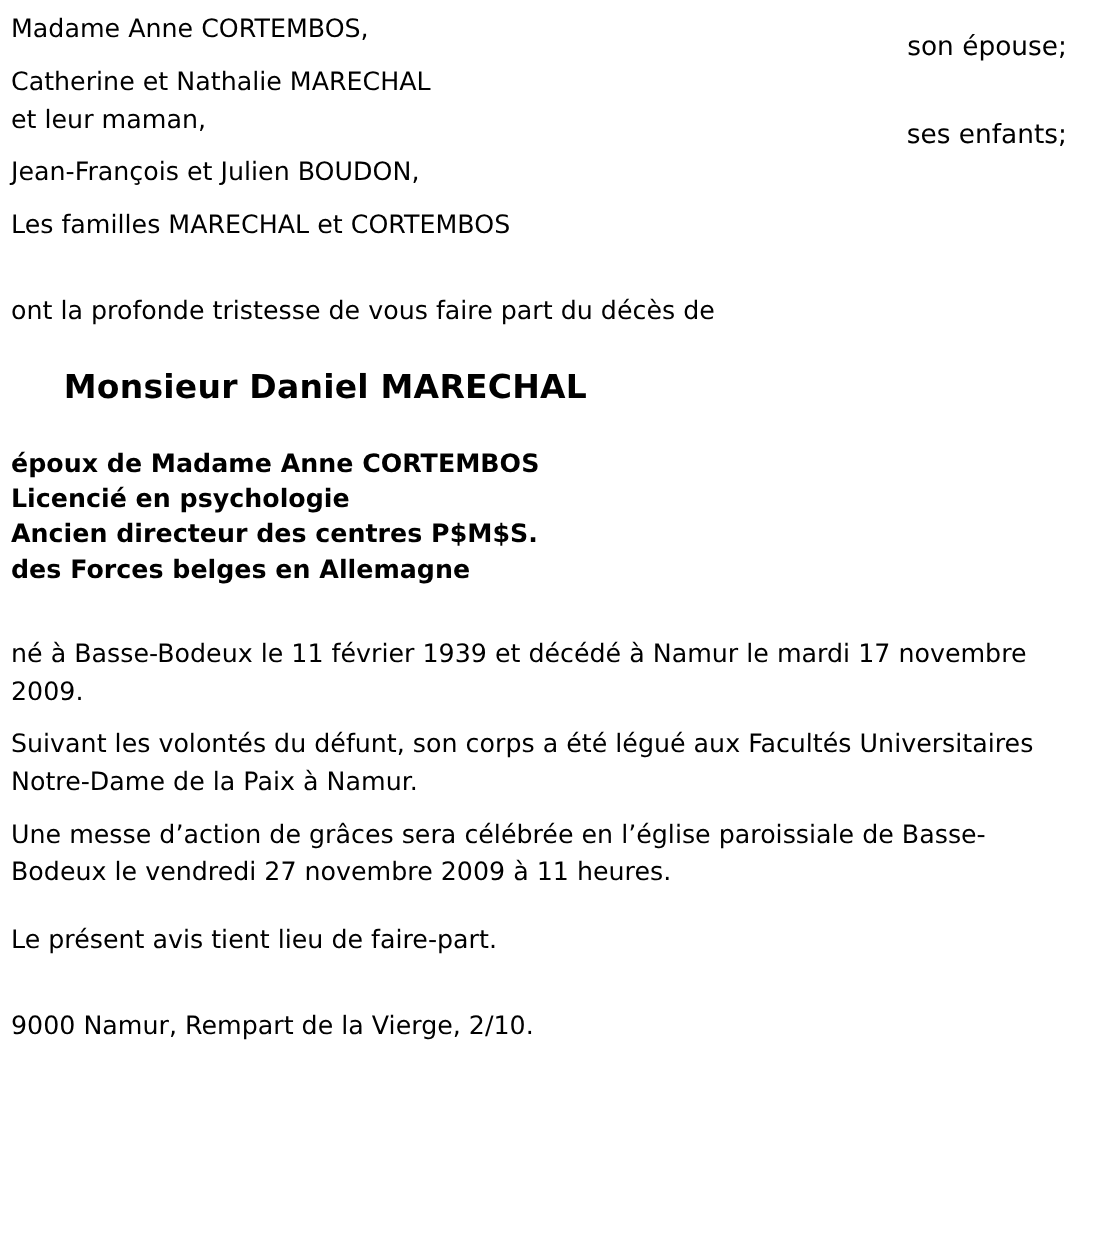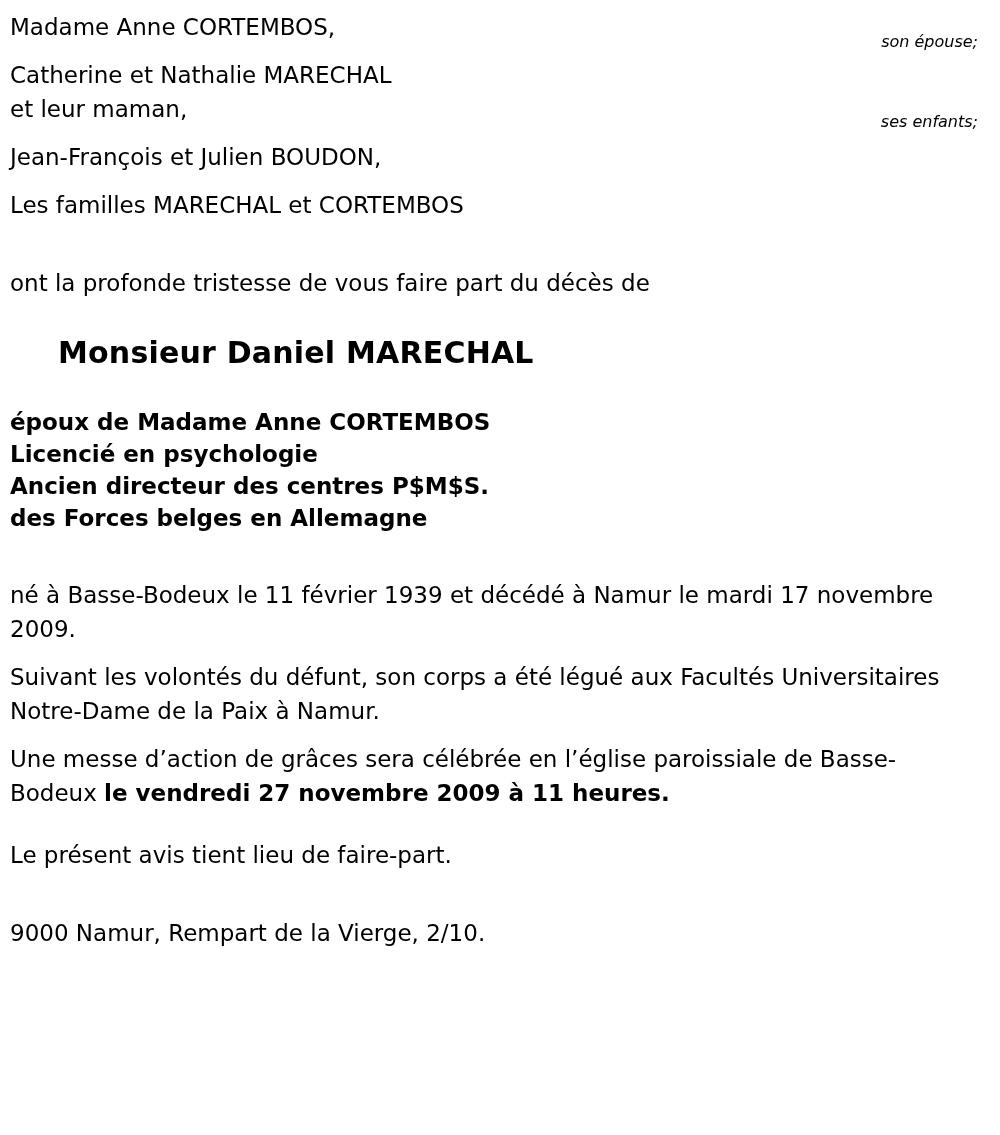--- a/index.html
+++ b/index.html
@@ -27,23 +27,22 @@
   .line {
     font-size: 23px;
     line-height: 34px;
     white-space: nowrap;
   }
   .relrow {
     position: relative;
   }
   .role {
     position: absolute;
-    right: 8px;
-    font-style: italic;
-    font-size: 16px;
+    right: 16px;
+    font-size: 24px;
     line-height: 28px;
     white-space: nowrap;
   }
   .block {
     margin-top: 0;
   }
   .gap-sm { height: 14px; }
   .gap-lg { height: 34px; }
   .gap-xl { height: 44px; }
   .name {
@@ -52,21 +51,21 @@
     line-height: 38px;
     letter-spacing: 0.2px;
     margin-left: 48px;
   }
   .para {
     font-size: 23px;
     line-height: 34px;
     max-width: 940px;
   }
   .para b {
-    font-weight: bold;
+    font-weight: normal;
     text-align: center;
   }
   .tight .line {
     line-height: 32px;
     font-weight: bold;
   }
 </style>
 </head>
 <body>
 

